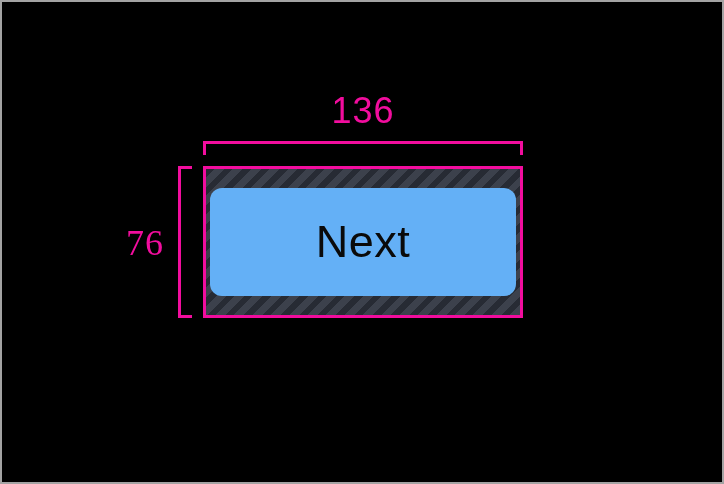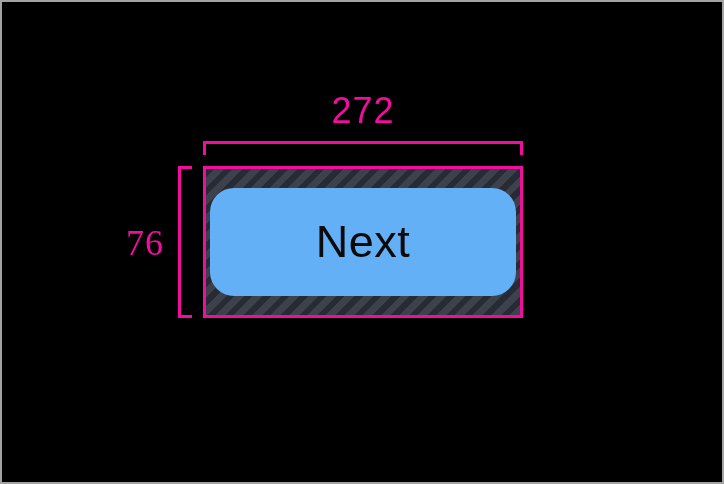--- a/index.html
+++ b/index.html
@@ -72,37 +72,37 @@
       var(--hatch-stripe) 0px, var(--hatch-stripe) 6px,
       var(--hatch-base) 6px, var(--hatch-base) 13px
     );
   }
   .next-btn {
     position: absolute;
     left: 4px; right: 4px; top: 19px; bottom: 19px;
     background: var(--btn-fill);
     color: var(--btn-text);
     border: none;
-    border-radius: 24px;
+    border-radius: 12px;
     font-family: "Liberation Sans", sans-serif;
     font-size: 45px;
     font-weight: 500;
     letter-spacing: 0.5px;
     display: flex;
     align-items: center;
     justify-content: center;
     cursor: pointer;
   }
 </style>
 </head>
 <body>
 
 <div class="stage">
 
-  <div class="dim-label width-label">272</div>
+  <div class="dim-label width-label">136</div>
 
   <div class="h-bracket"></div>
 
   <div class="dim-label height-label">76</div>
 
   <div class="v-bracket"></div>
 
   <div class="bounds-box">
     <button class="next-btn">Next</button>
   </div>

